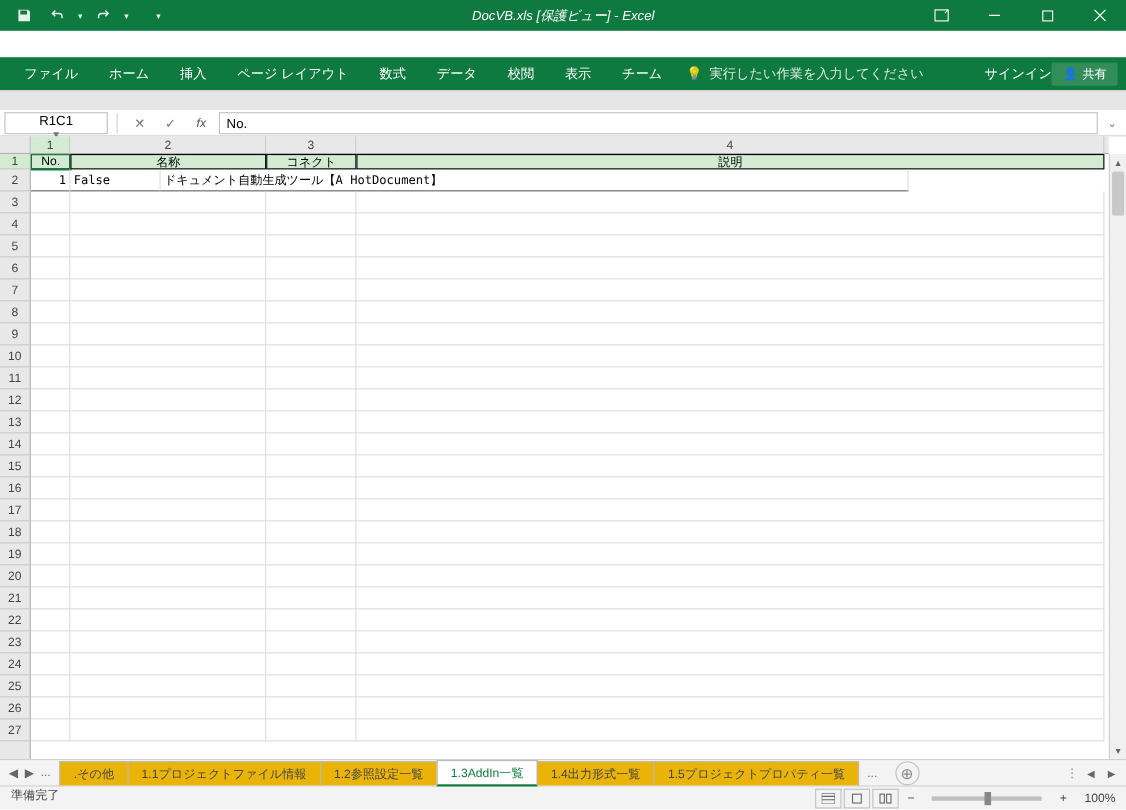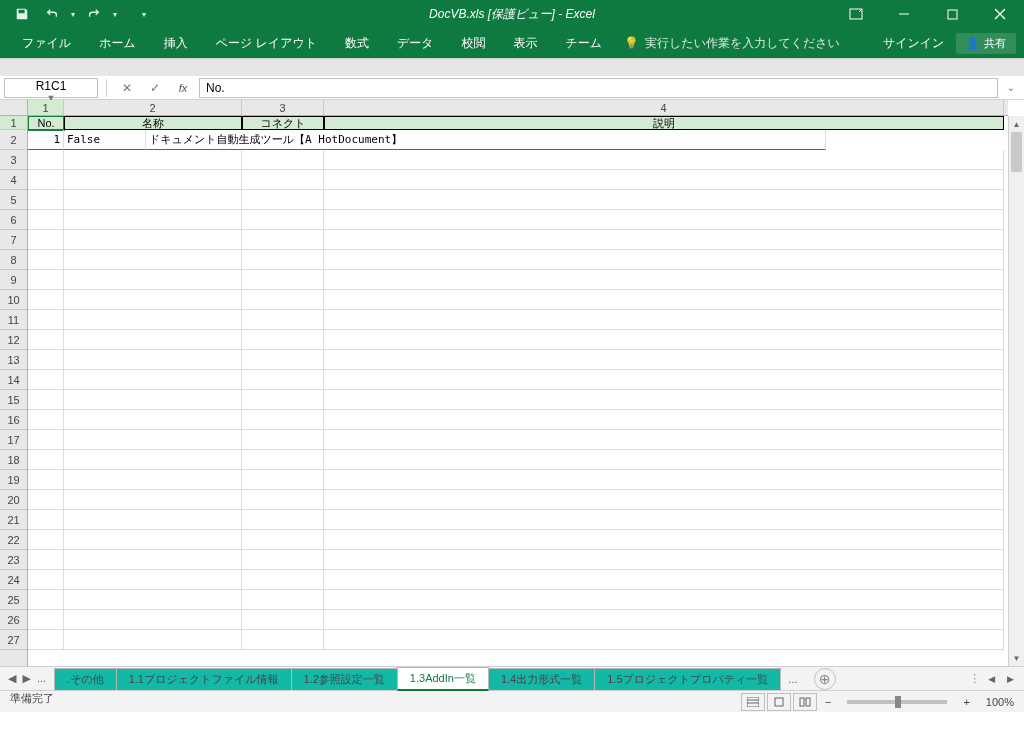--- a/index.html
+++ b/index.html
@@ -4,24 +4,24 @@
 <style>
 * { margin: 0; padding: 0; box-sizing: border-box; font-family: 'Meiryo UI', 'Segoe UI', sans-serif; }
 body { background: #fff; width: 1024px; height: 736px; overflow: hidden; position: relative; }
 .titlebar { background: #0f7a3f; height: 28px; display: flex; align-items: center; color: #fff; font-size: 12px; position: relative; }
 .qat { display: flex; align-items: center; gap: 2px; padding-left: 8px; }
 .qat-btn { width: 28px; height: 24px; display: flex; align-items: center; justify-content: center; opacity: 0.9; }
 .qat-btn svg { width: 14px; height: 14px; }
 .title-text { position: absolute; left: 50%; transform: translateX(-50%); font-size: 12px; font-style: italic; }
 .win-controls { margin-left: auto; display: flex; gap: 24px; padding-right: 12px; align-items: center; }
 .win-btn { width: 24px; height: 24px; display: flex; align-items: center; justify-content: center; }
-.ribbon-tabs { background: #0f7a3f; height: 30px; display: flex; align-items: center; color: #fff; font-size: 12px; padding: 0 8px; }
+.ribbon-tabs { background: #0f7a3f; height: 30px; display: flex; align-items: center; color: #fff; font-size: 12px; padding: 0 8px; margin-top: 24px; }
 .ribbon-tab { padding: 0 14px; height: 30px; display: flex; align-items: center; cursor: pointer; }
 .tell-me { display: flex; align-items: center; gap: 6px; margin-left: 8px; opacity: 0.85; }
-.signin-area { margin-left: auto; display: flex; align-items: center; gap: 12px; }
+.signin-area { margin-left: auto; display: flex; align-items: center; }
 .share-btn { background: rgba(255,255,255,0.15); padding: 3px 10px; border-radius: 2px; display: flex; align-items: center; gap: 4px; font-size: 11px; }
 .ribbon-separator { height: 18px; background: #e6e6e6; border-top: 1px solid #d0d0d0; }
 .formula-bar-row { height: 24px; display: flex; align-items: center; border-bottom: 1px solid #d0d0d0; background: #fff; padding: 0 4px; gap: 4px; }
 .name-box { width: 94px; height: 20px; border: 1px solid #c0c0c0; padding: 0 6px; font-size: 12px; display: flex; align-items: center; justify-content: space-between; flex-direction: column; }
 .name-box-dd { color: #777; font-size: 9px; }
 .fb-sep { width: 1px; height: 18px; background: #d0d0d0; margin: 0 4px; }
 .fb-btn { width: 24px; height: 20px; display: flex; align-items: center; justify-content: center; color: #777; font-size: 12px; }
 .fx-label { font-style: italic; color: #555; font-size: 11px; }
 .formula-input { flex: 1; height: 20px; border: 1px solid #c0c0c0; padding: 0 6px; font-size: 12px; display: flex; align-items: center; }
 .fb-expand { width: 18px; text-align: center; color: #777; font-size: 10px; }
@@ -44,21 +44,21 @@
 .c1 { width: 36px; }
 .c2 { width: 178px; }
 .c3 { width: 82px; }
 .c4 { width: 680px; }
 .vscroll { position: absolute; top: 16px; right: 0; width: 16px; bottom: 0; background: #f0f0f0; border-left: 1px solid #d0d0d0; }
 .vscroll-thumb { position: absolute; top: 16px; left: 2px; right: 2px; height: 40px; background: #c8c8c8; border-radius: 2px; }
 .vscroll-btn { height: 16px; display: flex; align-items: center; justify-content: center; font-size: 8px; color: #666; }
 .sheet-tabs-row { height: 24px; display: flex; align-items: center; background: #f3f3f3; border-top: 1px solid #d0d0d0; font-size: 11px; }
 .tab-nav { display: flex; gap: 6px; padding: 0 8px; color: #666; }
 .tab-nav span { cursor: pointer; }
-.sheet-tab { padding: 3px 12px; border: 1px solid #b8b8b8; border-bottom: none; background: #14b8a6; cursor: pointer; margin-right: -1px; color: #444; }
+.sheet-tab { padding: 3px 12px; border: 1px solid #b8b8b8; border-bottom: none; background: #eab308; cursor: pointer; margin-right: -1px; color: #444; }
 .sheet-tab.active { border-bottom: 2px solid #0f7a3f; color: #0f7a3f; background: #fff; font-weight: 400; }
 .add-sheet { width: 22px; height: 22px; border: 1px solid #c0c0c0; border-radius: 50%; display: flex; align-items: center; justify-content: center; margin: 0 8px; color: #888; font-size: 14px; }
 .hscroll-area { margin-left: auto; display: flex; align-items: center; gap: 4px; padding-right: 6px; }
 .hscroll-btn { font-size: 9px; color: #666; padding: 0 4px; }
 .status-bar { height: 22px; background: #f3f3f3; border-top: 1px solid #d0d0d0; display: flex; font-size: 11px; padding: 0 10px; color: #444; }
 .view-controls { margin-left: auto; display: flex; align-items: center; gap: 2px; }
 .view-btn { width: 24px; height: 18px; border: 1px solid #c0c0c0; display: flex; align-items: center; justify-content: center; font-size: 10px; }
 .zoom-slider { width: 100px; height: 4px; background: #c0c0c0; margin: 0 8px; position: relative; }
 .zoom-thumb { position: absolute; left: 48px; top: -4px; width: 6px; height: 12px; background: #888; }
 .num-right { justify-content: flex-end; }

